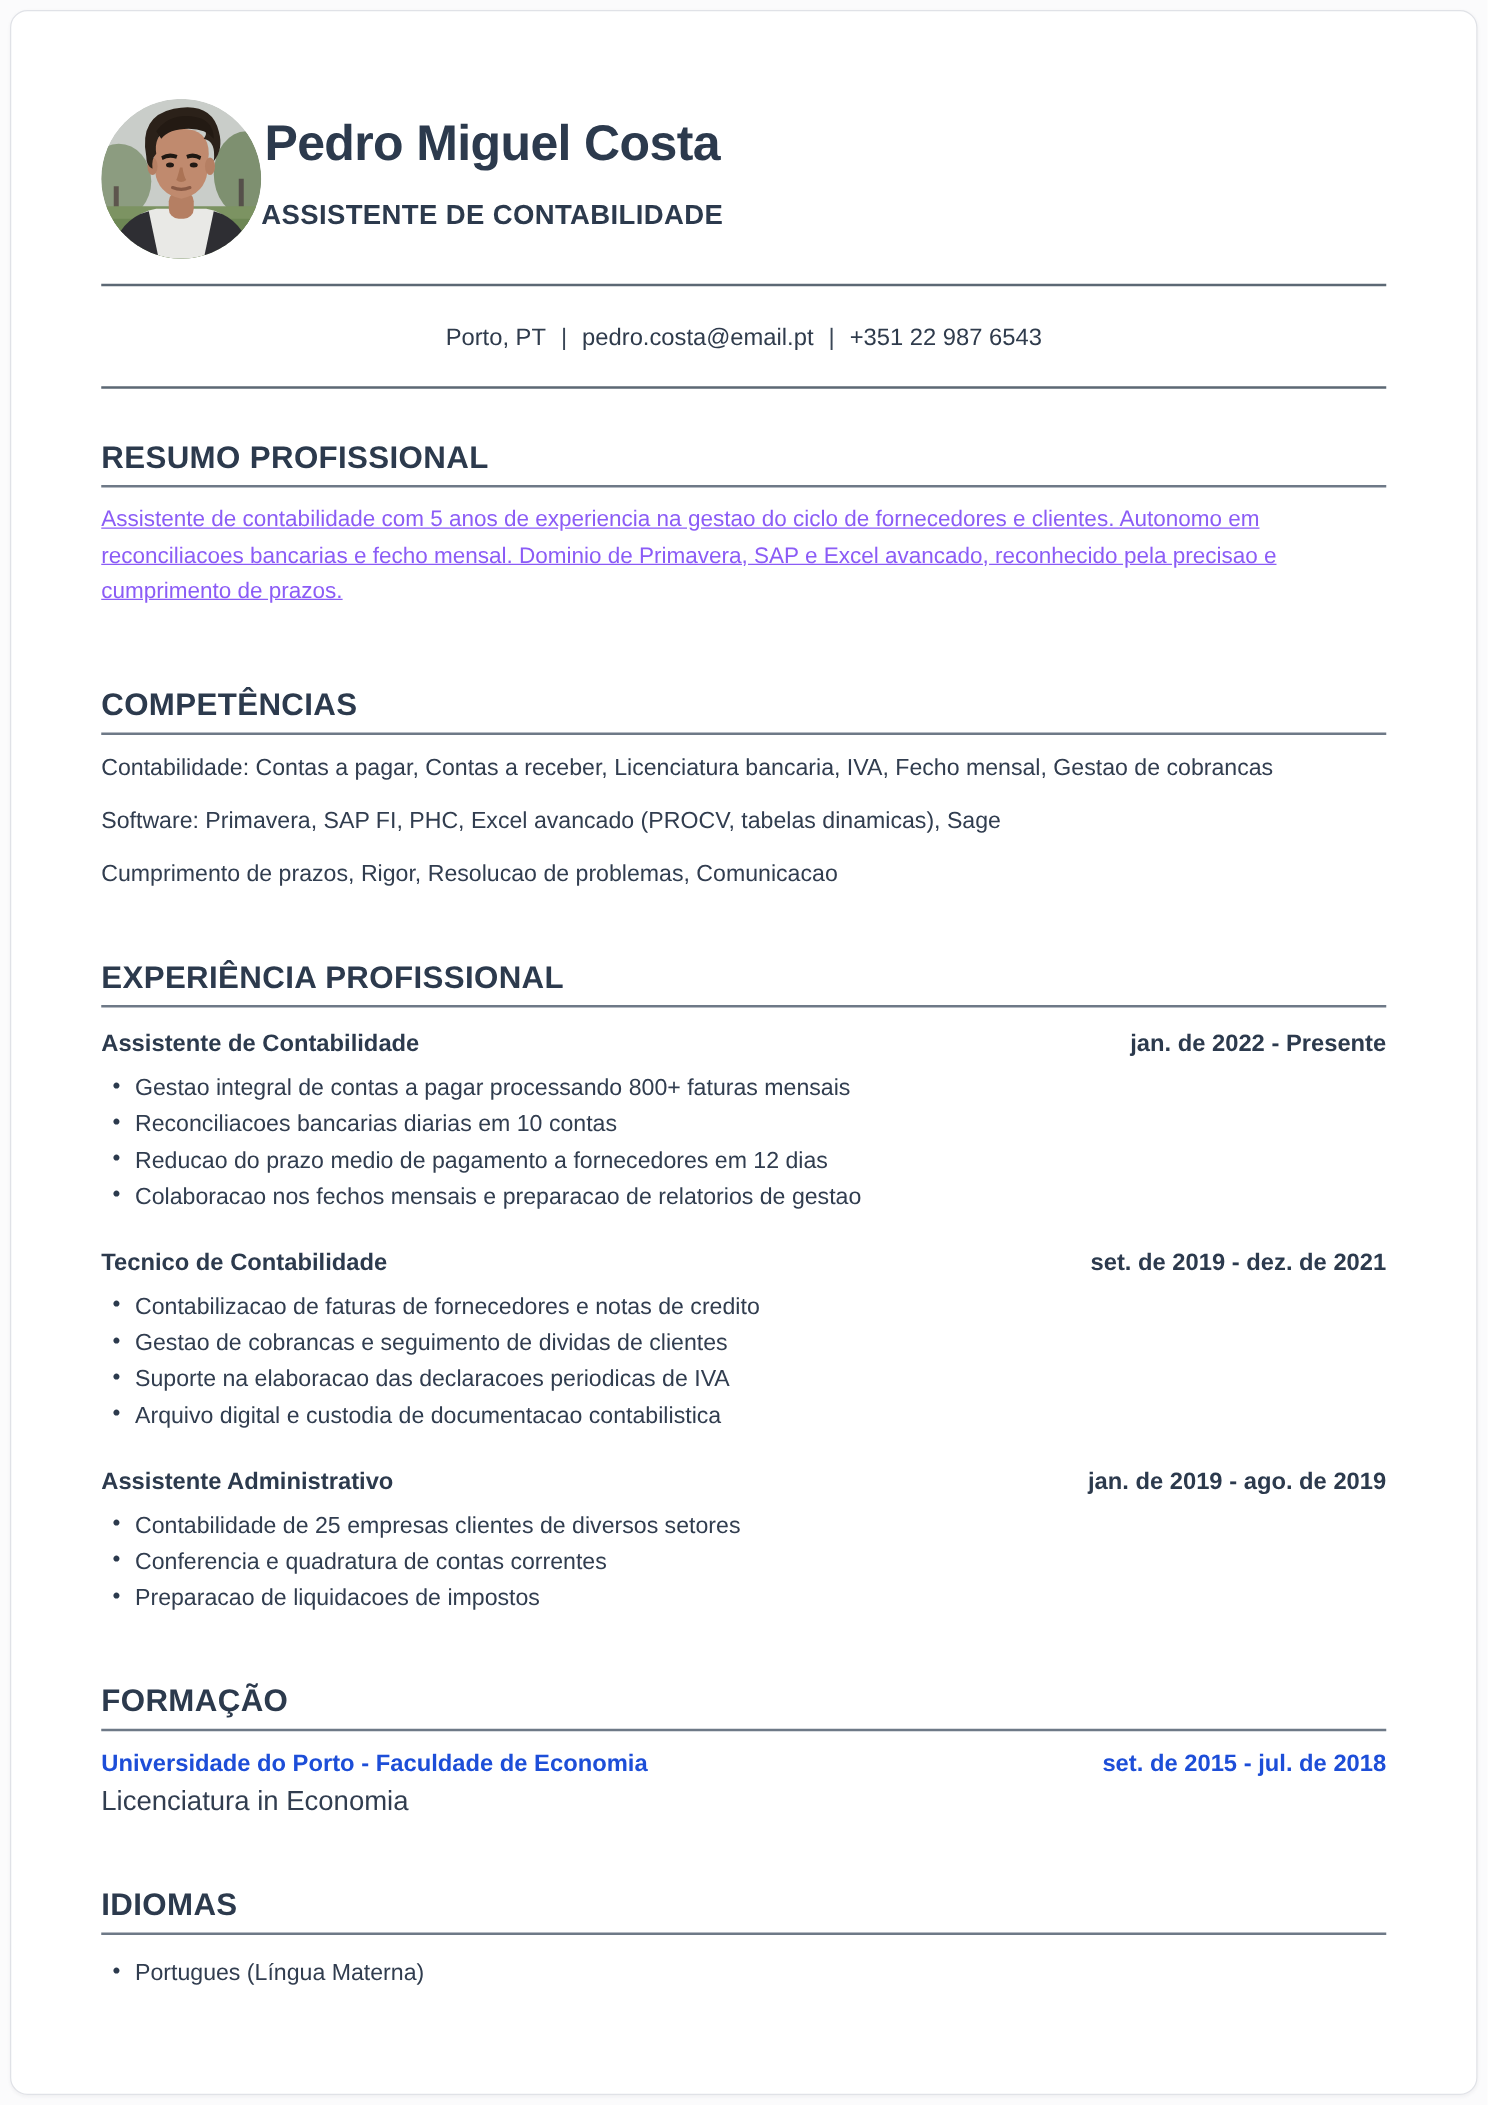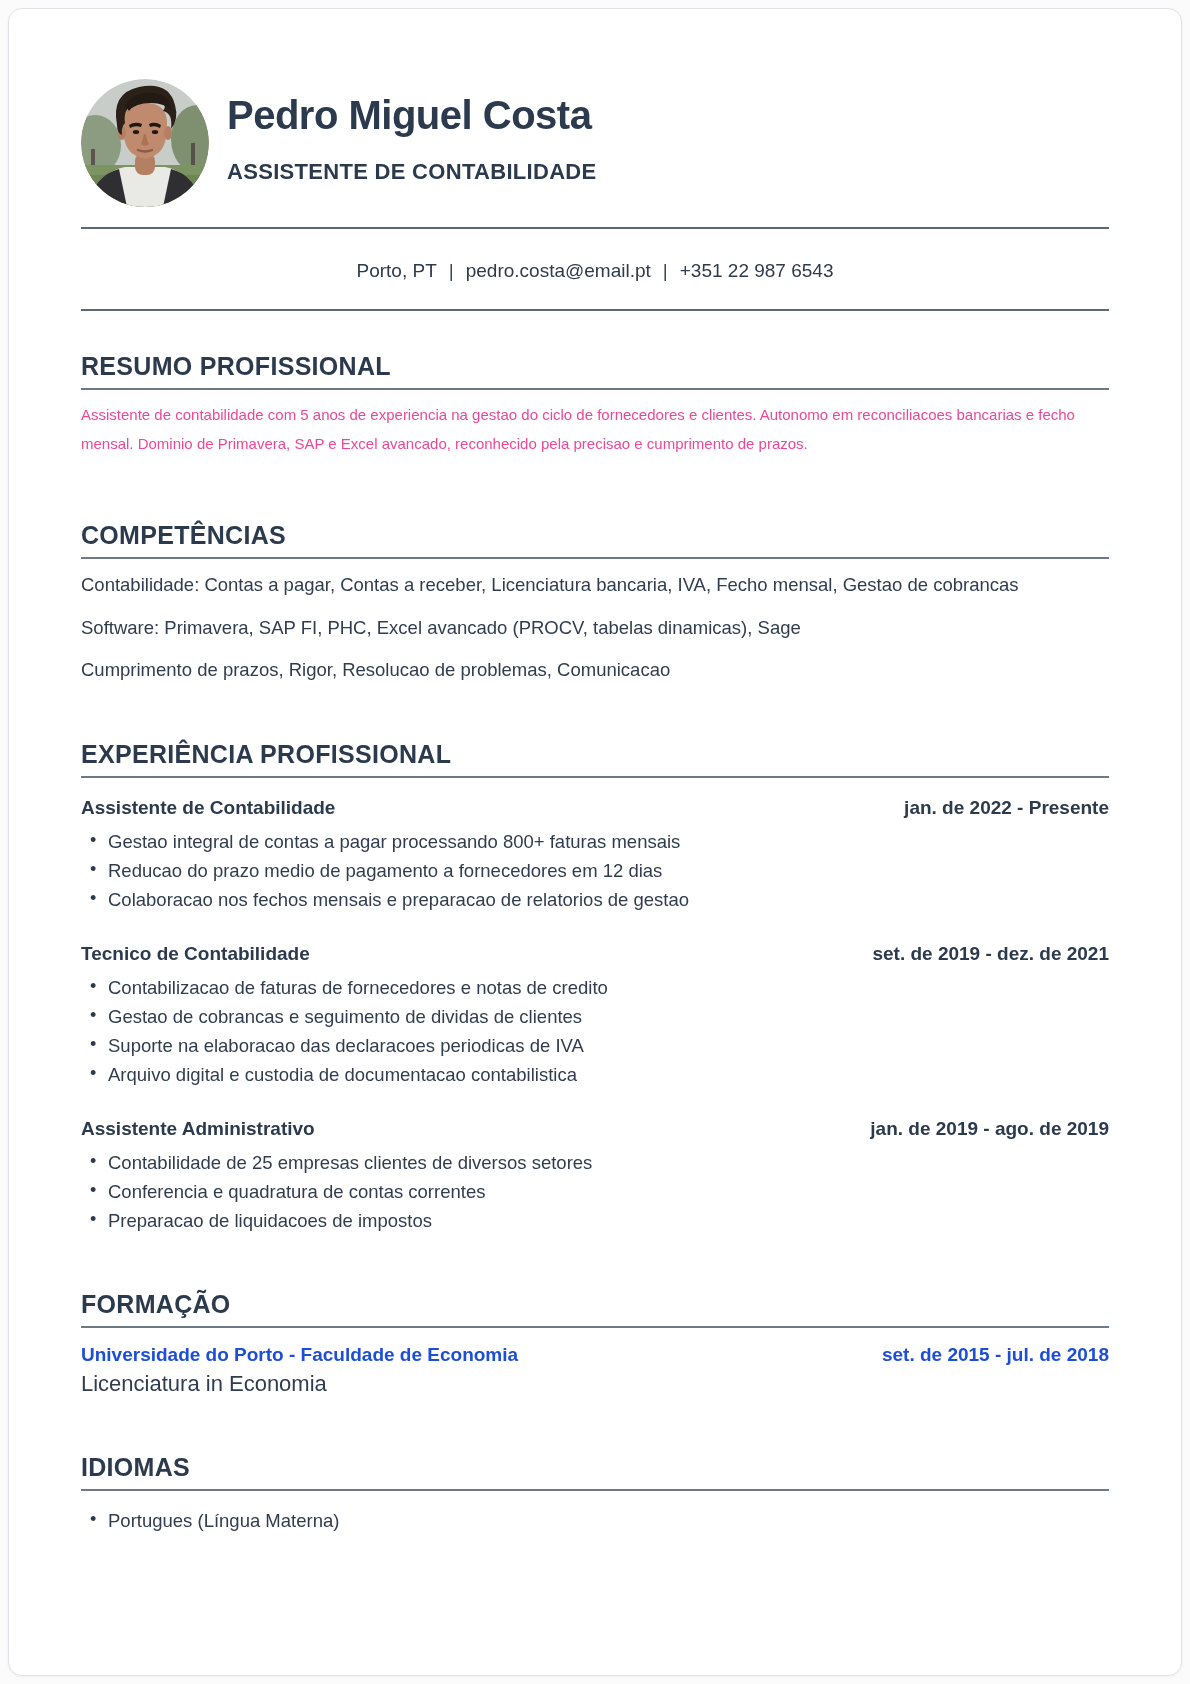--- a/index.html
+++ b/index.html
@@ -19,21 +19,21 @@
     padding: 0 72px;
     overflow: hidden;
     box-shadow: 0 1px 3px rgba(30,40,60,0.05);
   }
 
   
   .header {
     margin-top: 70px;
     display: flex;
     align-items: flex-start;
-    gap: 18px;
+    text-align: center;
   }
   .avatar {
     width: 128px;
     height: 128px;
     border-radius: 50%;
     overflow: hidden;
     flex: 0 0 auto;
   }
   .avatar svg { display: block; width: 128px; height: 128px; }
   .ident { padding-top: 14px; }
@@ -80,23 +80,24 @@
     line-height: 26px;
   }
   .section-rule {
     border: none;
     height: 2px;
     background: #6e7987;
     margin-top: 9px;
   }
   .body-text {
     margin-top: 11px;
-    font-size: 15px;
+    font-size: 18px;
     line-height: 28.5px;
-    color: #ec4899;
+    color: #8b5cf6;
+    text-decoration: underline;
   }
   .skill-line { margin-top: 14px; font-size: 18.5px; line-height: 28.5px; color: #313d4f; }
   .skill-line:first-child { margin-top: 12px; }
 
   
   .job { margin-top: 28px; }
   .job.first { margin-top: 18px; }
   .job-head {
     display: flex;
     justify-content: space-between;
@@ -224,20 +225,21 @@
     <div class="section-heading">EXPERIÊNCIA PROFISSIONAL</div>
     <hr class="section-rule">
     <div>
         <div class="job first">
     <div class="job-head">
       <span class="job-title">Assistente de Contabilidade</span>
       <span class="job-dates">jan. de 2022 - Presente</span>
     </div>
     <ul class="bullets">
             <li class="bullet">Gestao integral de contas a pagar processando 800+ faturas mensais</li>
+            <li class="bullet">Reconciliacoes bancarias diarias em 10 contas</li>
             <li class="bullet">Reducao do prazo medio de pagamento a fornecedores em 12 dias</li>
             <li class="bullet">Colaboracao nos fechos mensais e preparacao de relatorios de gestao</li>
           </ul>
   </div>
         <div class="job">
     <div class="job-head">
       <span class="job-title">Tecnico de Contabilidade</span>
       <span class="job-dates">set. de 2019 - dez. de 2021</span>
     </div>
     <ul class="bullets">

